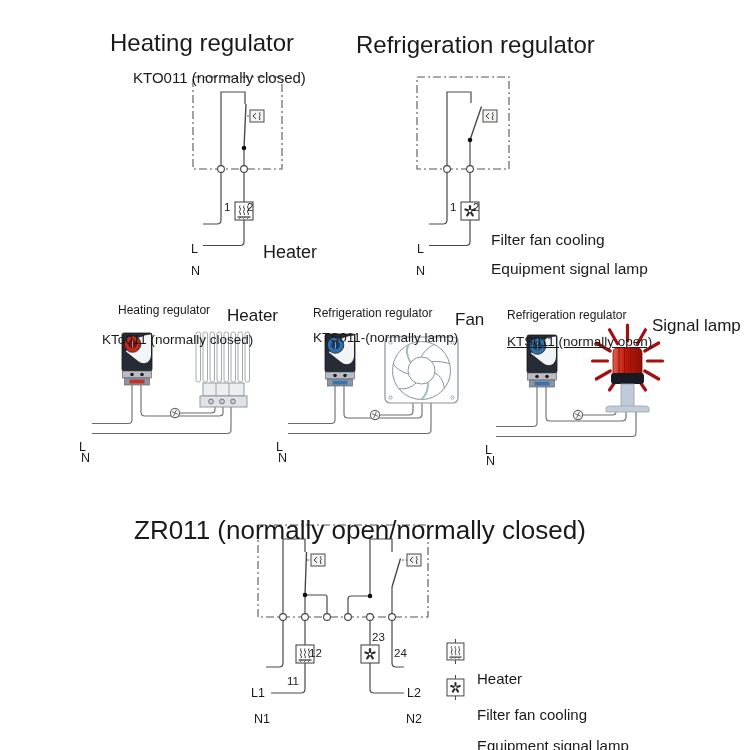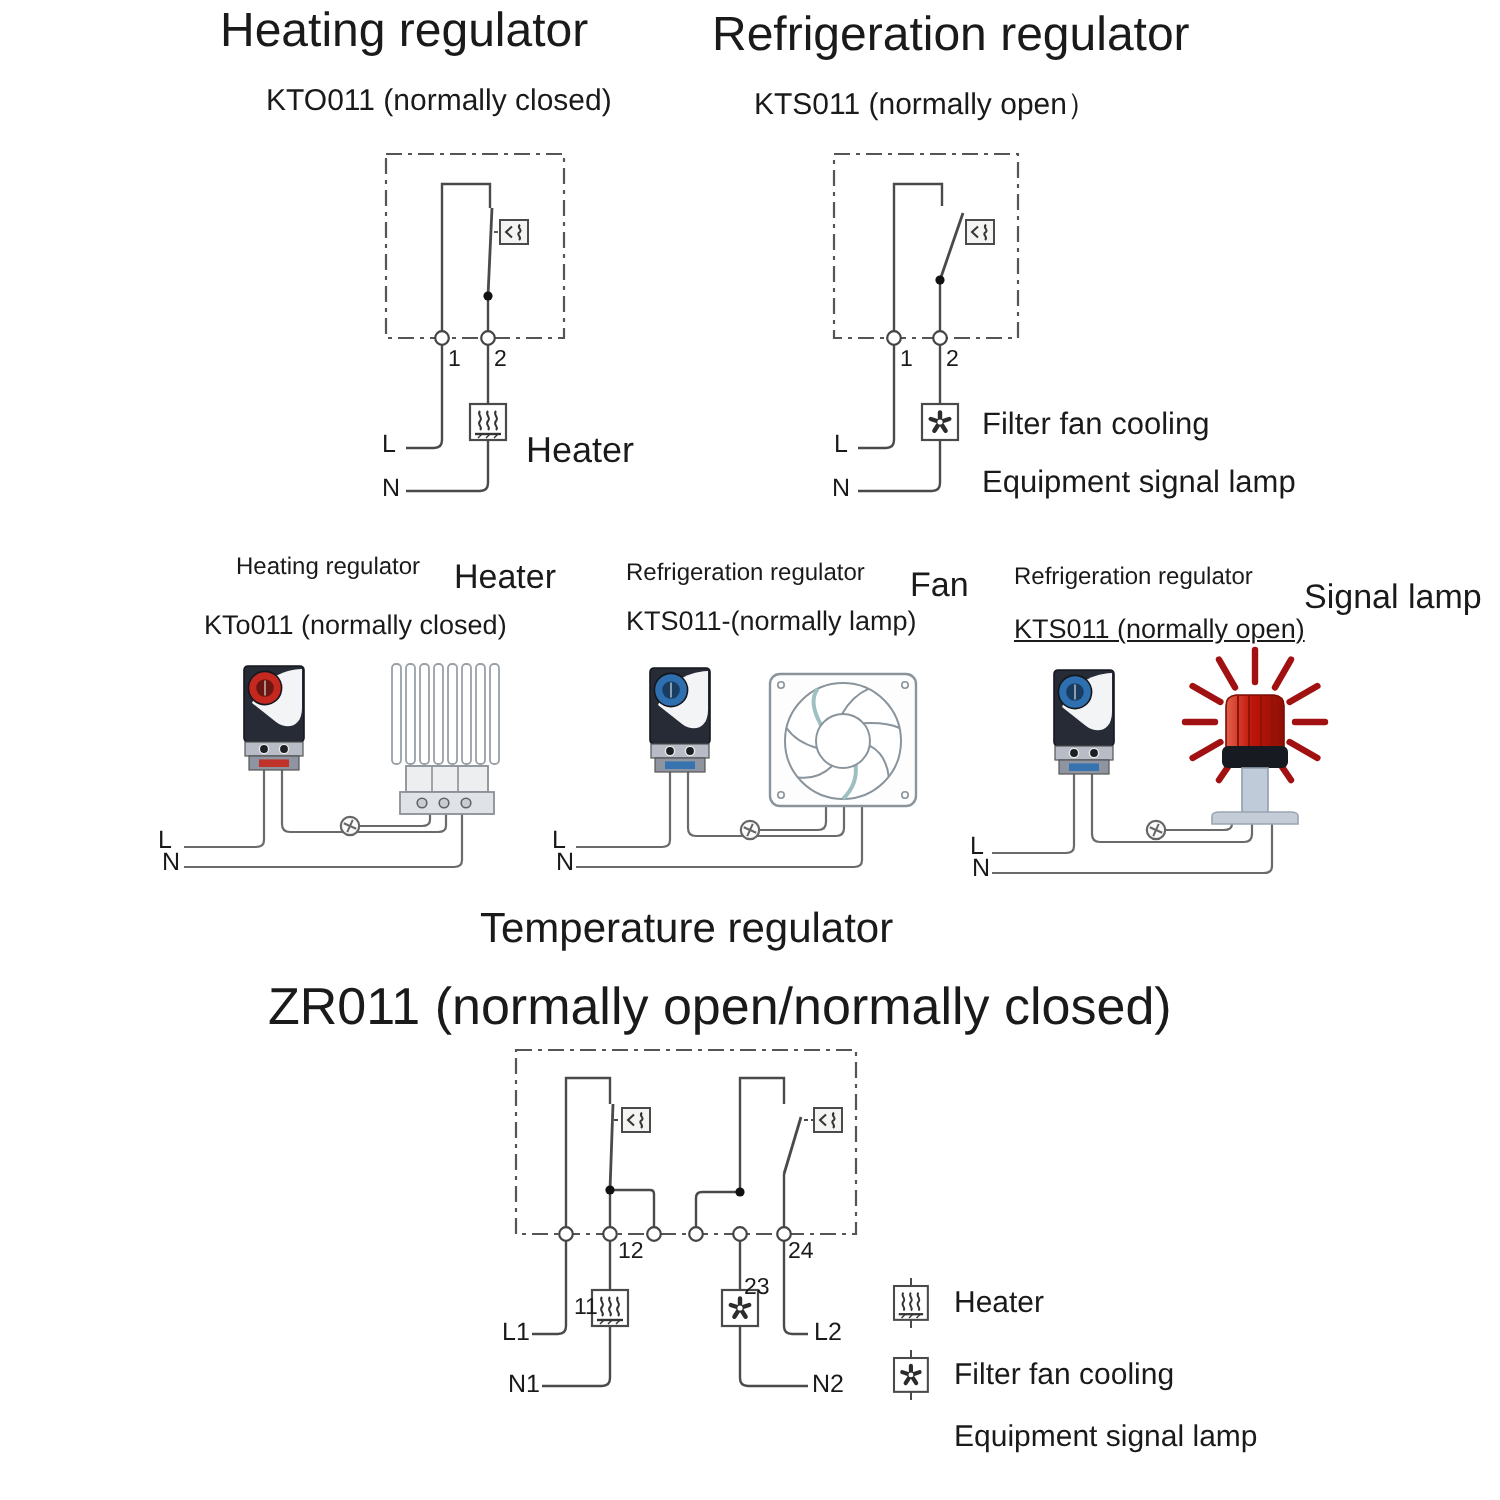--- a/index.html
+++ b/index.html
@@ -1,18 +1,18 @@
 <!DOCTYPE html>
 <html><head>
 <meta charset="utf-8">
 <style>
   html,body{margin:0;padding:0;background:#ffffff;}
   #page{position:relative;width:750px;height:750px;background:#fff;overflow:hidden;
         font-family:"Liberation Sans",sans-serif;color:#1a1a1a;}
-  .t{position:absolute;white-space:nowrap;line-height:1.1;color:#1a1a1a;}
+  .t{position:absolute;white-space:nowrap;line-height:1.1;color:#1a1a1a;margin-top:27px;}
   .title{font-size:24px;}
   .model{font-size:15px;}
   .gtitle{font-size:12px;}
   .gdev{font-size:17px;}
   .gmodel{font-size:13.5px;}
   .ln{font-size:12.5px;}
   .term{font-size:11.5px;}
   .load{font-size:15.5px;}
   .bigload{font-size:18px;}
   .btitle{font-size:21px;}
@@ -255,21 +255,20 @@
     <use href="#sym-heat" transform="translate(447,643) scale(0.94)"></use>
     <line x1="455.5" y1="675" x2="455.5" y2="679" stroke="#4a4a4a" stroke-width="1"></line>
     <line x1="455.5" y1="696" x2="455.5" y2="700" stroke="#4a4a4a" stroke-width="1"></line>
     <use href="#sym-fan" transform="translate(447,679) scale(0.94)"></use>
   </g>
 </svg>
 
 <div class="t title" style="left:110px;top:3px;">Heating regulator</div>
 <div class="t title" style="left:356px;top:5px;">Refrigeration regulator</div>
 <div class="t model" style="left:133px;top:43px;">KTO011 (normally closed)</div>
-<div class="t model" style="left:377px;top:45px;">KTS011 (normally open）</div>
 
 <div class="t term" style="left:224px;top:174px;">1</div>
 <div class="t term" style="left:247px;top:174px;">2</div>
 <div class="t ln" style="left:191px;top:216px;">L</div>
 <div class="t ln" style="left:191px;top:238px;">N</div>
 <div class="t bigload" style="left:263px;top:216px;">Heater</div>
 
 <div class="t term" style="left:450px;top:174px;">1</div>
 <div class="t term" style="left:473px;top:174px;">2</div>
 <div class="t ln" style="left:417px;top:216px;">L</div>
@@ -288,26 +287,25 @@
 <div class="t gmodel" style="left:313px;top:304px;">KTS011-(normally lamp)</div>
 <div class="t ln" style="left:276px;top:414px;">L</div>
 <div class="t ln" style="left:278px;top:425px;">N</div>
 
 <div class="t gtitle" style="left:507px;top:282px;">Refrigeration regulator</div>
 <div class="t gdev" style="left:652px;top:290px;">Signal lamp</div>
 <div class="t gmodel" style="left:507px;top:308px;text-decoration:underline;">KTS011 (normally open)</div>
 <div class="t ln" style="left:485px;top:417px;">L</div>
 <div class="t ln" style="left:486px;top:428px;">N</div>
 
-<div class="t btitle" style="left:240px;top:453px;">Temperature regulator</div>
 <div class="t bmodel" style="left:134px;top:489px;">ZR011 (normally open/normally closed)</div>
 
 <div class="t term" style="left:287px;top:648px;">11</div>
 <div class="t term" style="left:309px;top:620px;">12</div>
-<div class="t term" style="left:372px;top:638px;">23</div>
+<div class="t term" style="left:372px;top:604px;">23</div>
 <div class="t term" style="left:394px;top:620px;">24</div>
 <div class="t ln" style="left:251px;top:660px;">L1</div>
 <div class="t ln" style="left:254px;top:686px;">N1</div>
 <div class="t ln" style="left:407px;top:660px;">L2</div>
 <div class="t ln" style="left:406px;top:686px;">N2</div>
 
 <div class="t leg" style="left:477px;top:644px;">Heater</div>
 <div class="t leg" style="left:477px;top:680px;">Filter fan cooling</div>
 <div class="t leg" style="left:477px;top:711px;">Equipment signal lamp</div>
 

